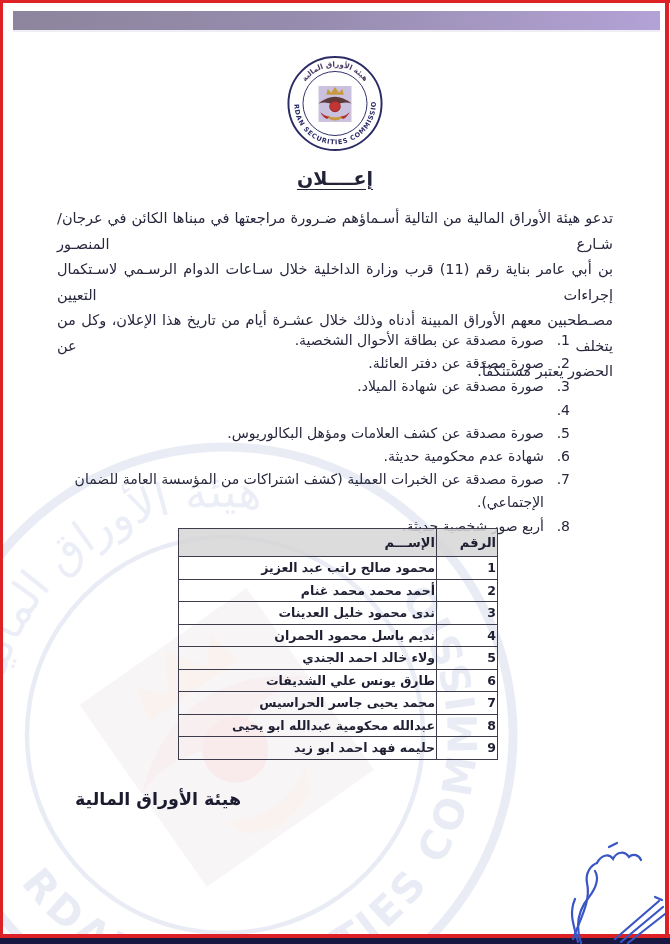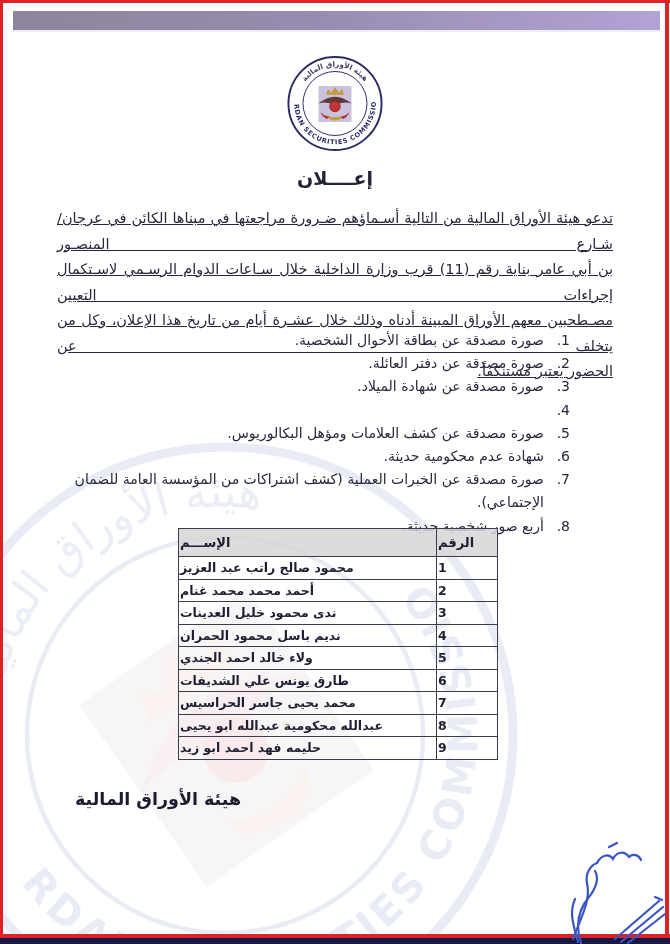--- a/index.html
+++ b/index.html
@@ -25,42 +25,42 @@
     position:absolute;left:-75px;top:435px;width:600px;height:600px;
     transform:rotate(-35deg);opacity:0.16;z-index:1;pointer-events:none;
   }
   
   .logo{position:absolute;top:55px;left:50%;transform:translateX(-50%);width:97px;height:97px;z-index:4;}
   
   .doc-title{
     position:absolute;top:167px;left:0;width:100%;text-align:center;z-index:4;
     font-size:19px;font-weight:bold;color:#232338;
   }
-  .doc-title span{text-underline-offset:4px;}
+  .doc-title span{text-decoration:underline;text-underline-offset:4px;}
   
   .announcement{
     position:absolute;top:206px;right:57px;left:57px;direction:rtl;z-index:4;
-    font-size:14.5px;line-height:25.5px;color:#27273d;text-decoration:underline;
+    font-size:14.5px;line-height:25.5px;color:#27273d;
   }
   .announcement .line{text-align:justify;text-align-last:justify;}
   .announcement .line.last{text-align:right;text-align-last:right;}
   
   .req-list{
     position:absolute;top:329px;right:100px;left:57px;direction:rtl;z-index:4;
     font-size:14px;line-height:23.2px;color:#27273d;
   }
   .req-item{display:flex;gap:10px;direction:rtl;}
   .req-num{min-width:16px;direction:rtl;}
   
   .names-table{
     position:absolute;top:528px;left:178px;width:320px;z-index:4;
     border-collapse:collapse;direction:rtl;table-layout:fixed;
   }
   .names-table th,.names-table td{
-    border:1px solid #3c3c4c;text-align:left;vertical-align:middle;
+    border:1px solid #3c3c4c;text-align:right;vertical-align:middle;
     font-weight:bold;color:#1f1f33;background:transparent;
   }
   .names-table th{height:25px;background:rgba(214,214,214,0.85);font-size:13px;}
   .names-table td{height:19.5px;font-size:12.5px;margin-left:36px;}
   .col-num{width:58px;margin-top:48px;}
   
   .org-sig{
     position:absolute;top:789px;left:75px;direction:rtl;z-index:4;
     font-size:17.5px;font-weight:bold;color:#1c1c30;
   }

